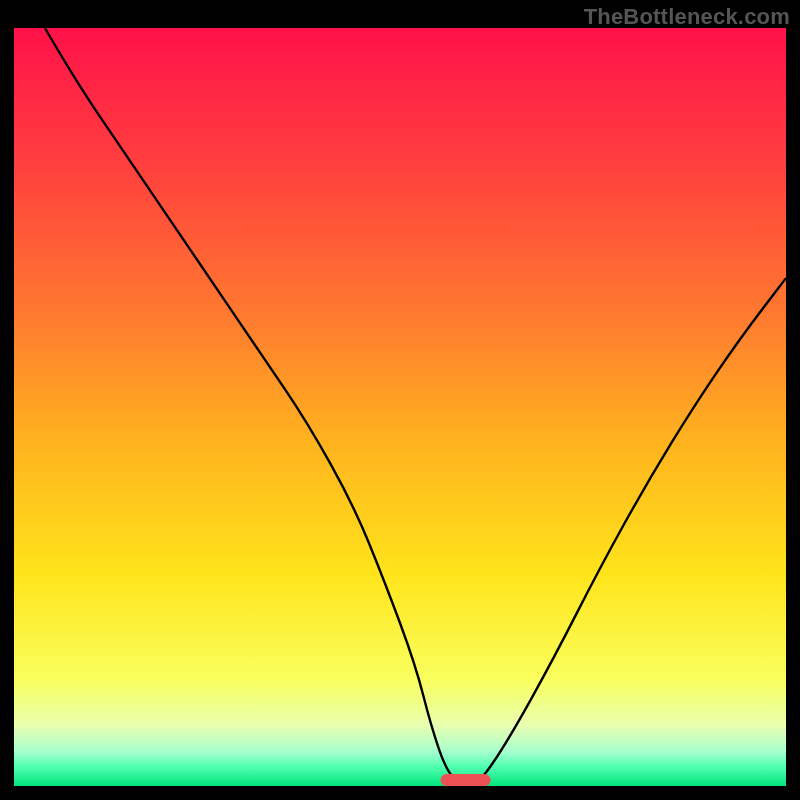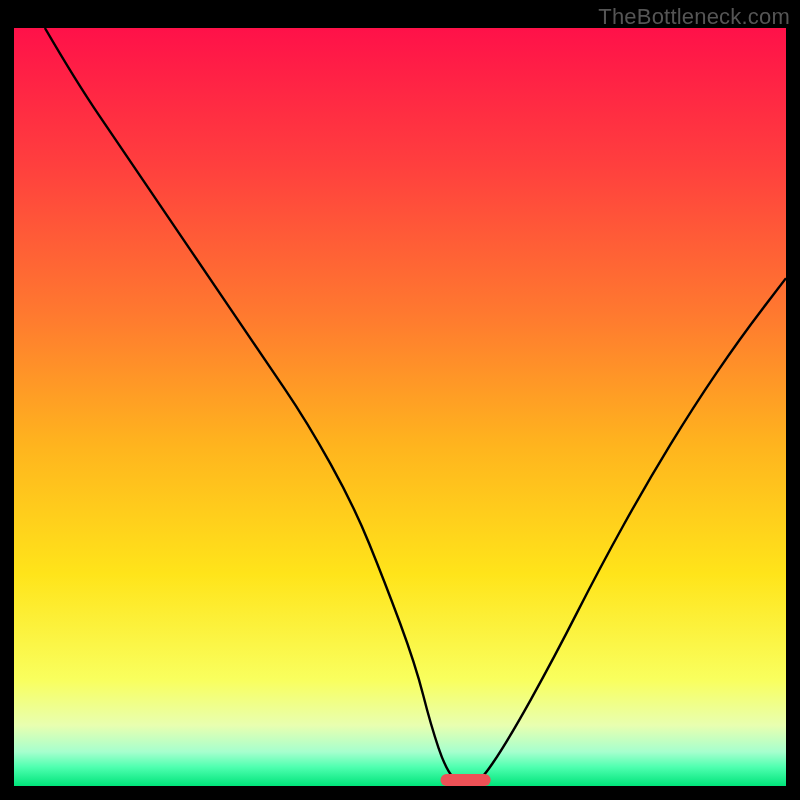--- a/index.html
+++ b/index.html
@@ -16,21 +16,21 @@
     width: 800px;
     height: 800px;
     background: #000;
   }
   .watermark {
     position: absolute;
     top: 4px;
     right: 10px;
     color: #555;
     font-size: 22px;
-    font-weight: 400;
+    font-weight: 700;
     letter-spacing: 0.2px;
     z-index: 10;
   }
   .plot-area {
     position: absolute;
     left: 14px;
     top: 28px;
     width: 772px;
     height: 758px;
     background: #000;

